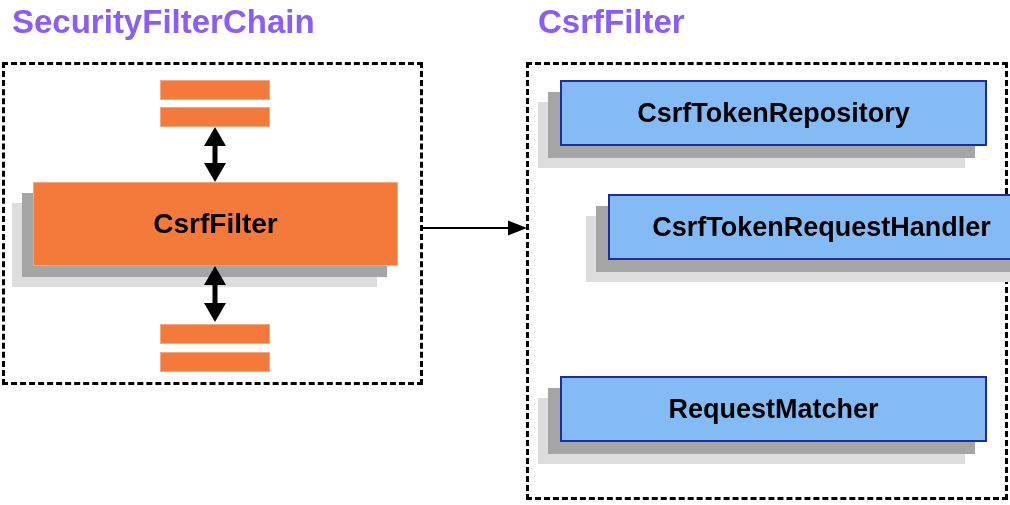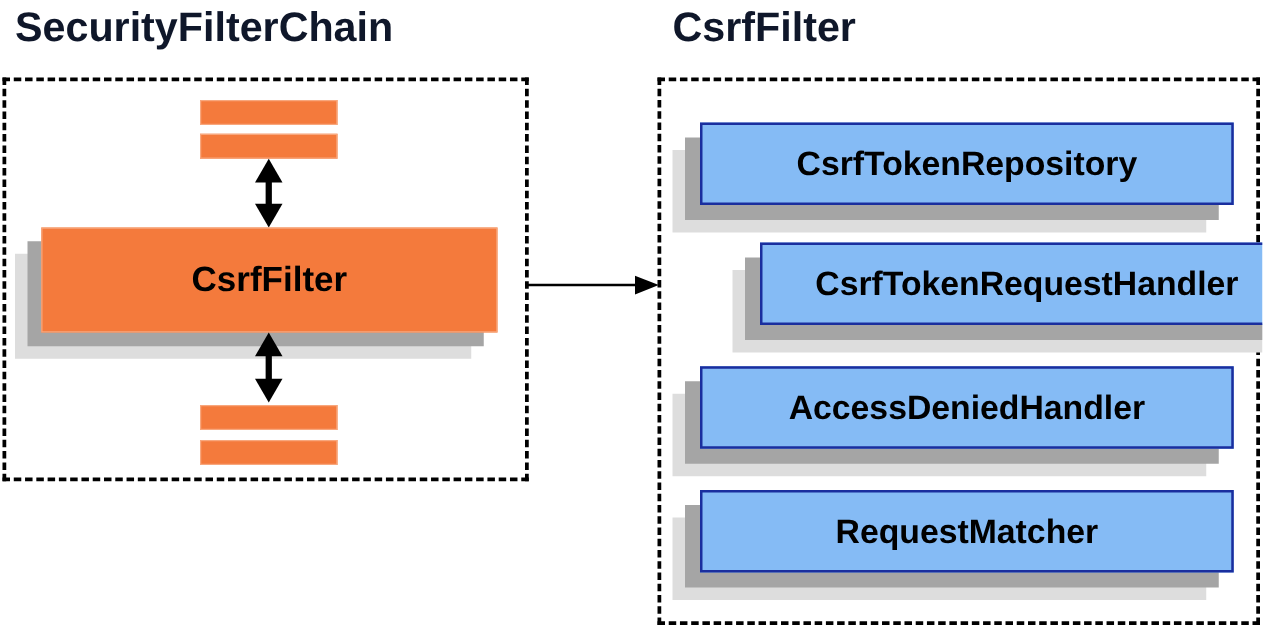--- a/index.html
+++ b/index.html
@@ -11,21 +11,21 @@
     background: #ffffff;
     font-family: "Liberation Sans", sans-serif;
     overflow: hidden;
   }
 
   .diagram-title {
     position: absolute;
     top: 2px;
     font-size: 33px;
     font-weight: bold;
-    color: #0f172a;
+    color: #8b5cf6;
     line-height: 1.2;
     white-space: nowrap;
   }
   .title-left  { left: 12px; }
   .title-right { left: 538px; }
 
   .boundary {
     position: absolute;
     border: 3px dashed #000;
     box-sizing: border-box;
@@ -66,24 +66,24 @@
     position: absolute;
     left: 560px;
     width: 427px; height: 66px;
     box-sizing: border-box;
     background: var(--blue-fill, #85BBF5);
     border: 2px solid var(--blue-border, #1A2E9E);
     box-shadow: -12px 12px 0 var(--shadow-dark, #A5A5A5),
                 -22px 22px 0 var(--shadow-light, #DDDDDD);
     display: flex; align-items: center; justify-content: center;
   }
-  .component-1 { top: 98px; }
+  .component-1 { top: 80px; }
   .component-2 { top: 194px; margin-left: 48px; }
   .component-3 { top: 293px; }
-  .component-4 { top: 392px; }
+  .component-4 { top: 376px; }
   .component .node-label {
     font-size: 27px; font-weight: bold; color: #000;
   }
 
   .arrow-svg { position: absolute; display: block; }
   .arrow-v1 { left: 201px; top: 126px; }
   .arrow-v2 { left: 201px; top: 265px; }
   .arrow-h  { left: 422px; top: 217px; }
 </style>
 </head>
@@ -124,20 +124,17 @@
   </svg>
 
   <div class="boundary boundary-right"></div>
 
   <div class="component component-1">
     <span class="node-label">CsrfTokenRepository</span>
   </div>
   <div class="component component-2">
     <span class="node-label">CsrfTokenRequestHandler</span>
   </div>
-  <div class="component component-3">
-    <span class="node-label">AccessDeniedHandler</span>
-  </div>
   <div class="component component-4">
     <span class="node-label">RequestMatcher</span>
   </div>
 
 </div>
 
 </body></html>

